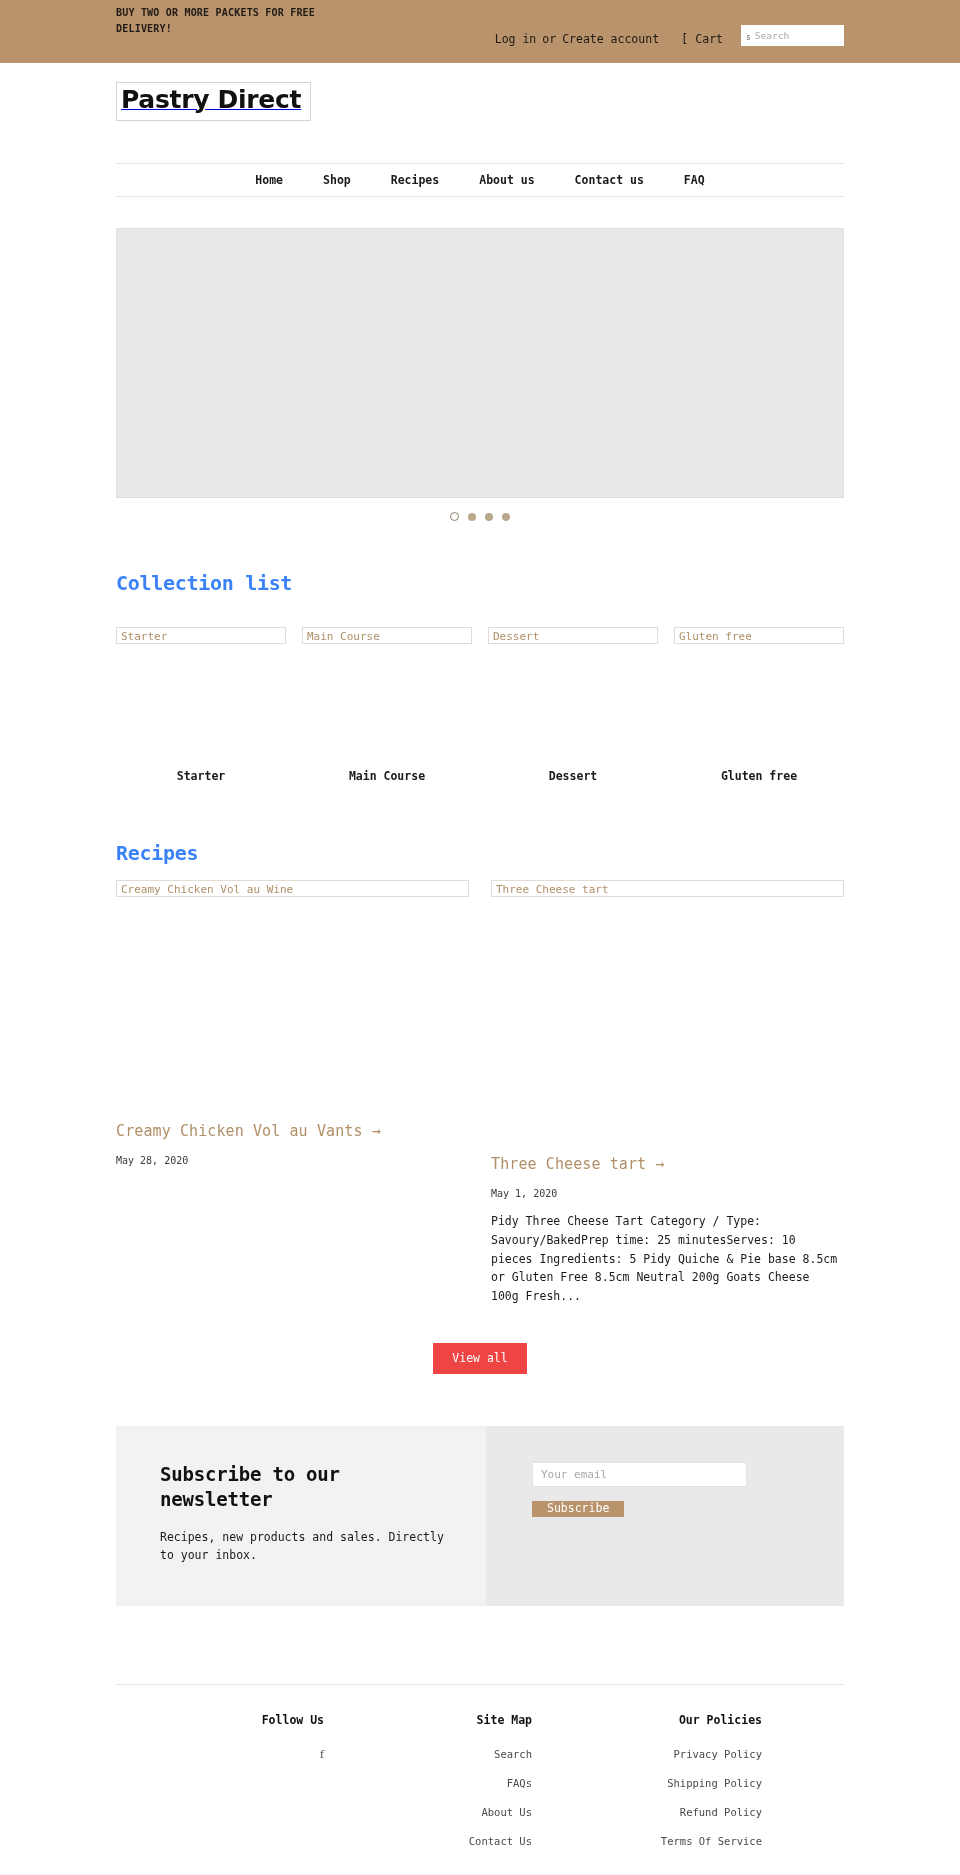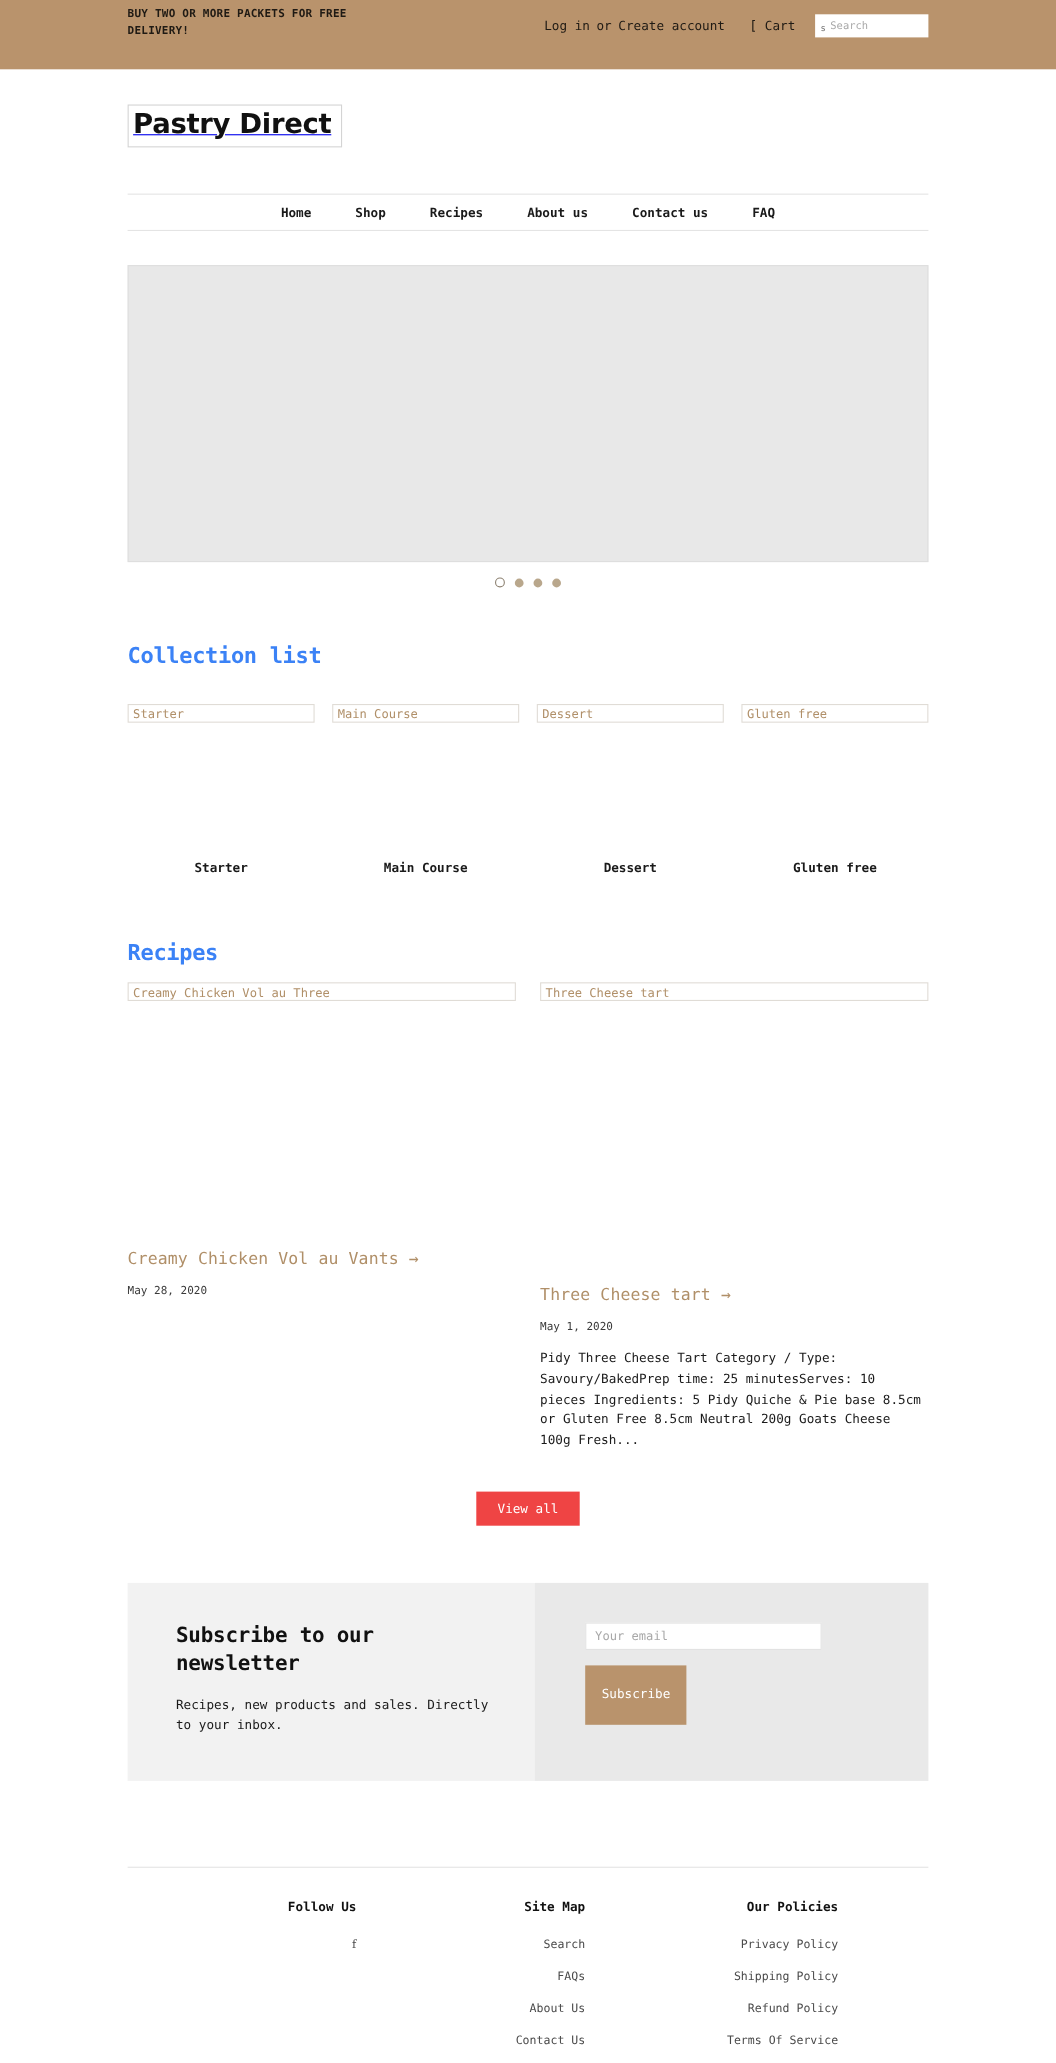--- a/index.html
+++ b/index.html
@@ -36,21 +36,21 @@
     line-height: 1.55;
     color: #1f1a14;
     letter-spacing: 0.2px;
     text-transform: uppercase;
   }
   .topbar-right {
     position: absolute;
     right: 0; top: 0;
     height: 46px;
     display: flex;
-    align-items: center;
+    align-items: flex-end;
     gap: 0;
   }
   .cust-links {
     font-size: 11.5px;
     color: #1f1a14;
     display: flex;
     align-items: center;
     gap: 6px;
     margin-right: 22px;
     white-space: nowrap;
@@ -89,21 +89,21 @@
     font-family: inherit;
     font-size: 9.5px;
     color: #333;
     background: transparent;
     width: 100%;
     padding: 0;
   }
   .search-input::placeholder { color: #a9a9a9; }
 
   
-  .logo-band { width: 728px; margin: 0 auto; padding-top: 32px; }
+  .logo-band { width: 728px; margin: 0 auto; padding-top: 19px; }
   .logo-box {
     display: inline-block;
     border: 1px solid #d4d4d4;
     padding: 3px 9px 5px 4px;
     background: #fff;
   }
   .logo-text {
     font-family: "DejaVu Sans", "Liberation Sans", sans-serif;
     font-size: 25px;
     font-weight: bold;
@@ -290,21 +290,21 @@
     display: block;
   }
   .email-input::placeholder { color: #a8a8a8; }
   .btn-subscribe {
     margin-top: 14px;
     background: #b9936c;
     color: #fff;
     border: 0;
     font-family: inherit;
     font-size: 11.5px;
-    padding: 21px 15px;
+    padding: 2px 15px;
     cursor: pointer;
     line-height: 1;
     display: block;
   }
 
   
   .footer {
     width: 728px;
     margin: 78px auto 0;
     border-top: 1px solid #e4e4e4;
@@ -409,21 +409,21 @@
         <div class="coll-img-space"></div>
         <div class="coll-label">Gluten free</div>
       </div>
     </div>
   </div>
 
   <div class="section" id="recipes-section">
     <h2 class="section-title">Recipes</h2>
     <div class="rec-grid">
       <div class="rec-item">
-        <div class="alt-box">Creamy Chicken Vol au Three</div>
+        <div class="alt-box">Creamy Chicken Vol au Wine</div>
         <div class="rec-img-space"></div>
         <a href="#" class="rec-title">Creamy Chicken Vol au Vants →</a>
         <div class="rec-date">May 28, 2020</div>
       </div>
       <div class="rec-item">
         <div class="alt-box">Three Cheese tart</div>
         <div class="rec-img-space short"></div>
         <a href="#" class="rec-title">Three Cheese tart →</a>
         <div class="rec-date">May 1, 2020</div>
         <p class="rec-excerpt">Pidy Three Cheese Tart Category / Type: Savoury/BakedPrep time: 25 minutesServes: 10 pieces Ingredients:  5 Pidy Quiche &amp; Pie base 8.5cm or Gluten Free 8.5cm Neutral 200g Goats Cheese 100g Fresh...</p>

